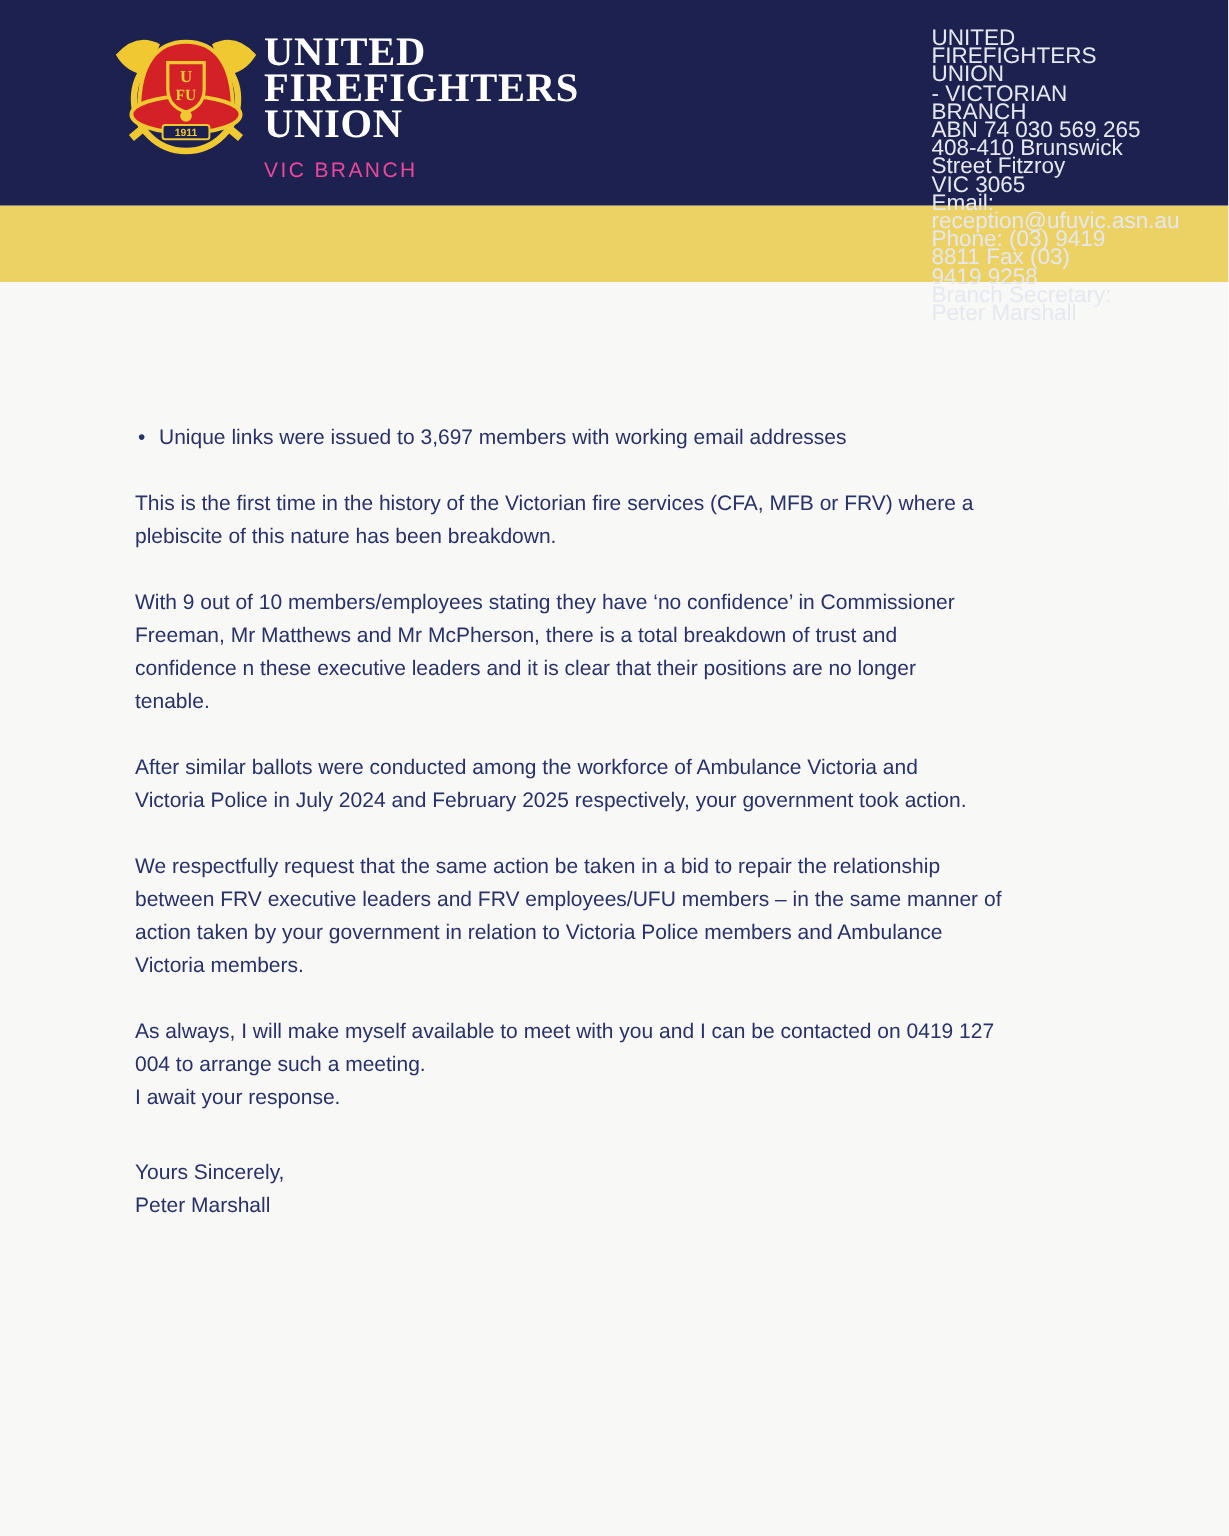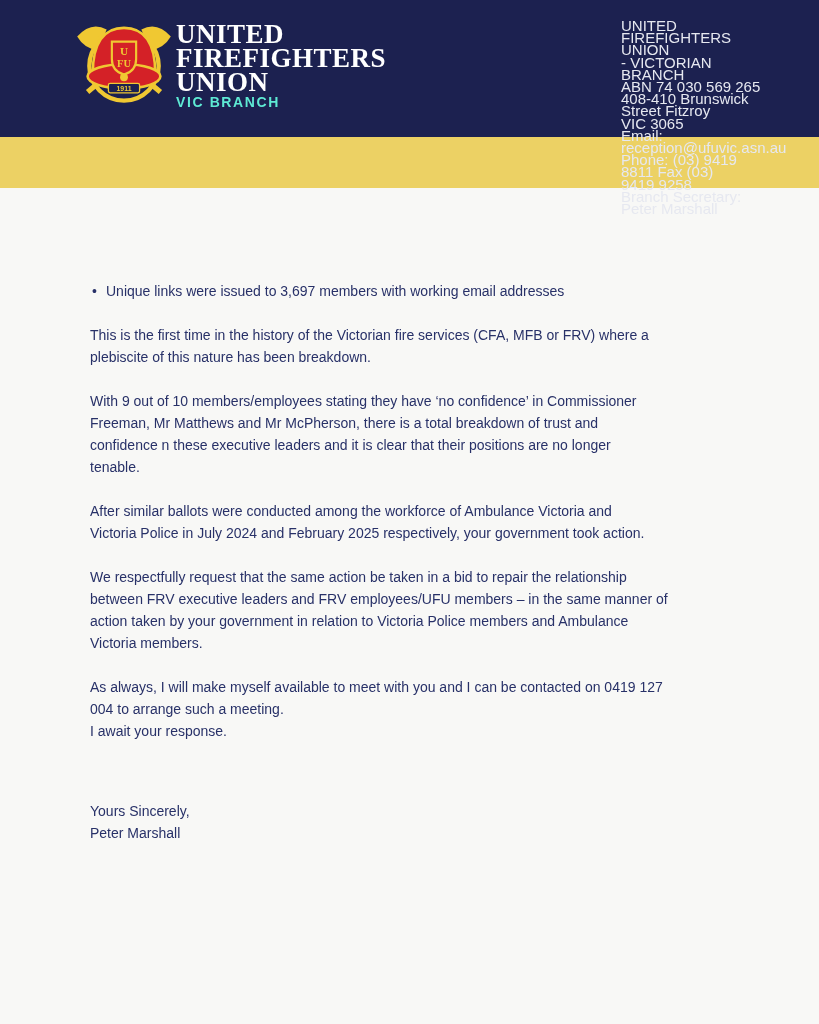--- a/index.html
+++ b/index.html
@@ -13,39 +13,39 @@
   .header { position:relative; height:137px; background:#1c2150; }
   .emblem { position:absolute; left:72px; top:12px; }
   .wordmark {
     position:absolute; left:176px; top:22px;
     color:#ffffff; font-family:"Liberation Serif", serif;
     font-weight:bold; font-size:27px; line-height:24px; letter-spacing:0.5px;
   }
   .wordmark .wline { display:block; }
   .wordmark .branch {
     display:block; font-family:"Liberation Sans", sans-serif;
-    color:#5eead4; font-size:14px; letter-spacing:1.6px;
-    line-height:17px; margin-top:0; font-weight:bold;
+    color:#ec4899; font-size:14px; letter-spacing:1.6px;
+    line-height:17px; margin-top:11px; font-weight:normal;
   }
   .contact {
     position:absolute; left:621px; top:20px; width:152px;
     color:#e6e8f0; font-size:15px; line-height:12.2px;
     white-space:pre-line; font-weight:normal;
   }
   .yellow-band { height:51px; background:#ecd164; }
   
   .letter {
     padding:92px 40px 0 90px;
     color:#283168; font-weight:normal; font-size:14px; line-height:22px;
   }
   .bullets { list-style:none; margin:0 0 22px 0; }
   .bullets li { position:relative; padding-left:16px; }
   .bullets li::before { content:"\2022"; position:absolute; left:2px; }
   .letter p { margin:0 0 22px 0; white-space:pre-line; }
-  .closing { margin-top:58px; white-space:pre-line; }
+  .closing { margin-top:28px; white-space:pre-line; }
 </style>
 </head>
 <body>
 
 <div class="page">
 
   <div class="header">
 
     <svg class="emblem" width="104" height="101" viewBox="0 0 120 116" aria-hidden="true">
 

